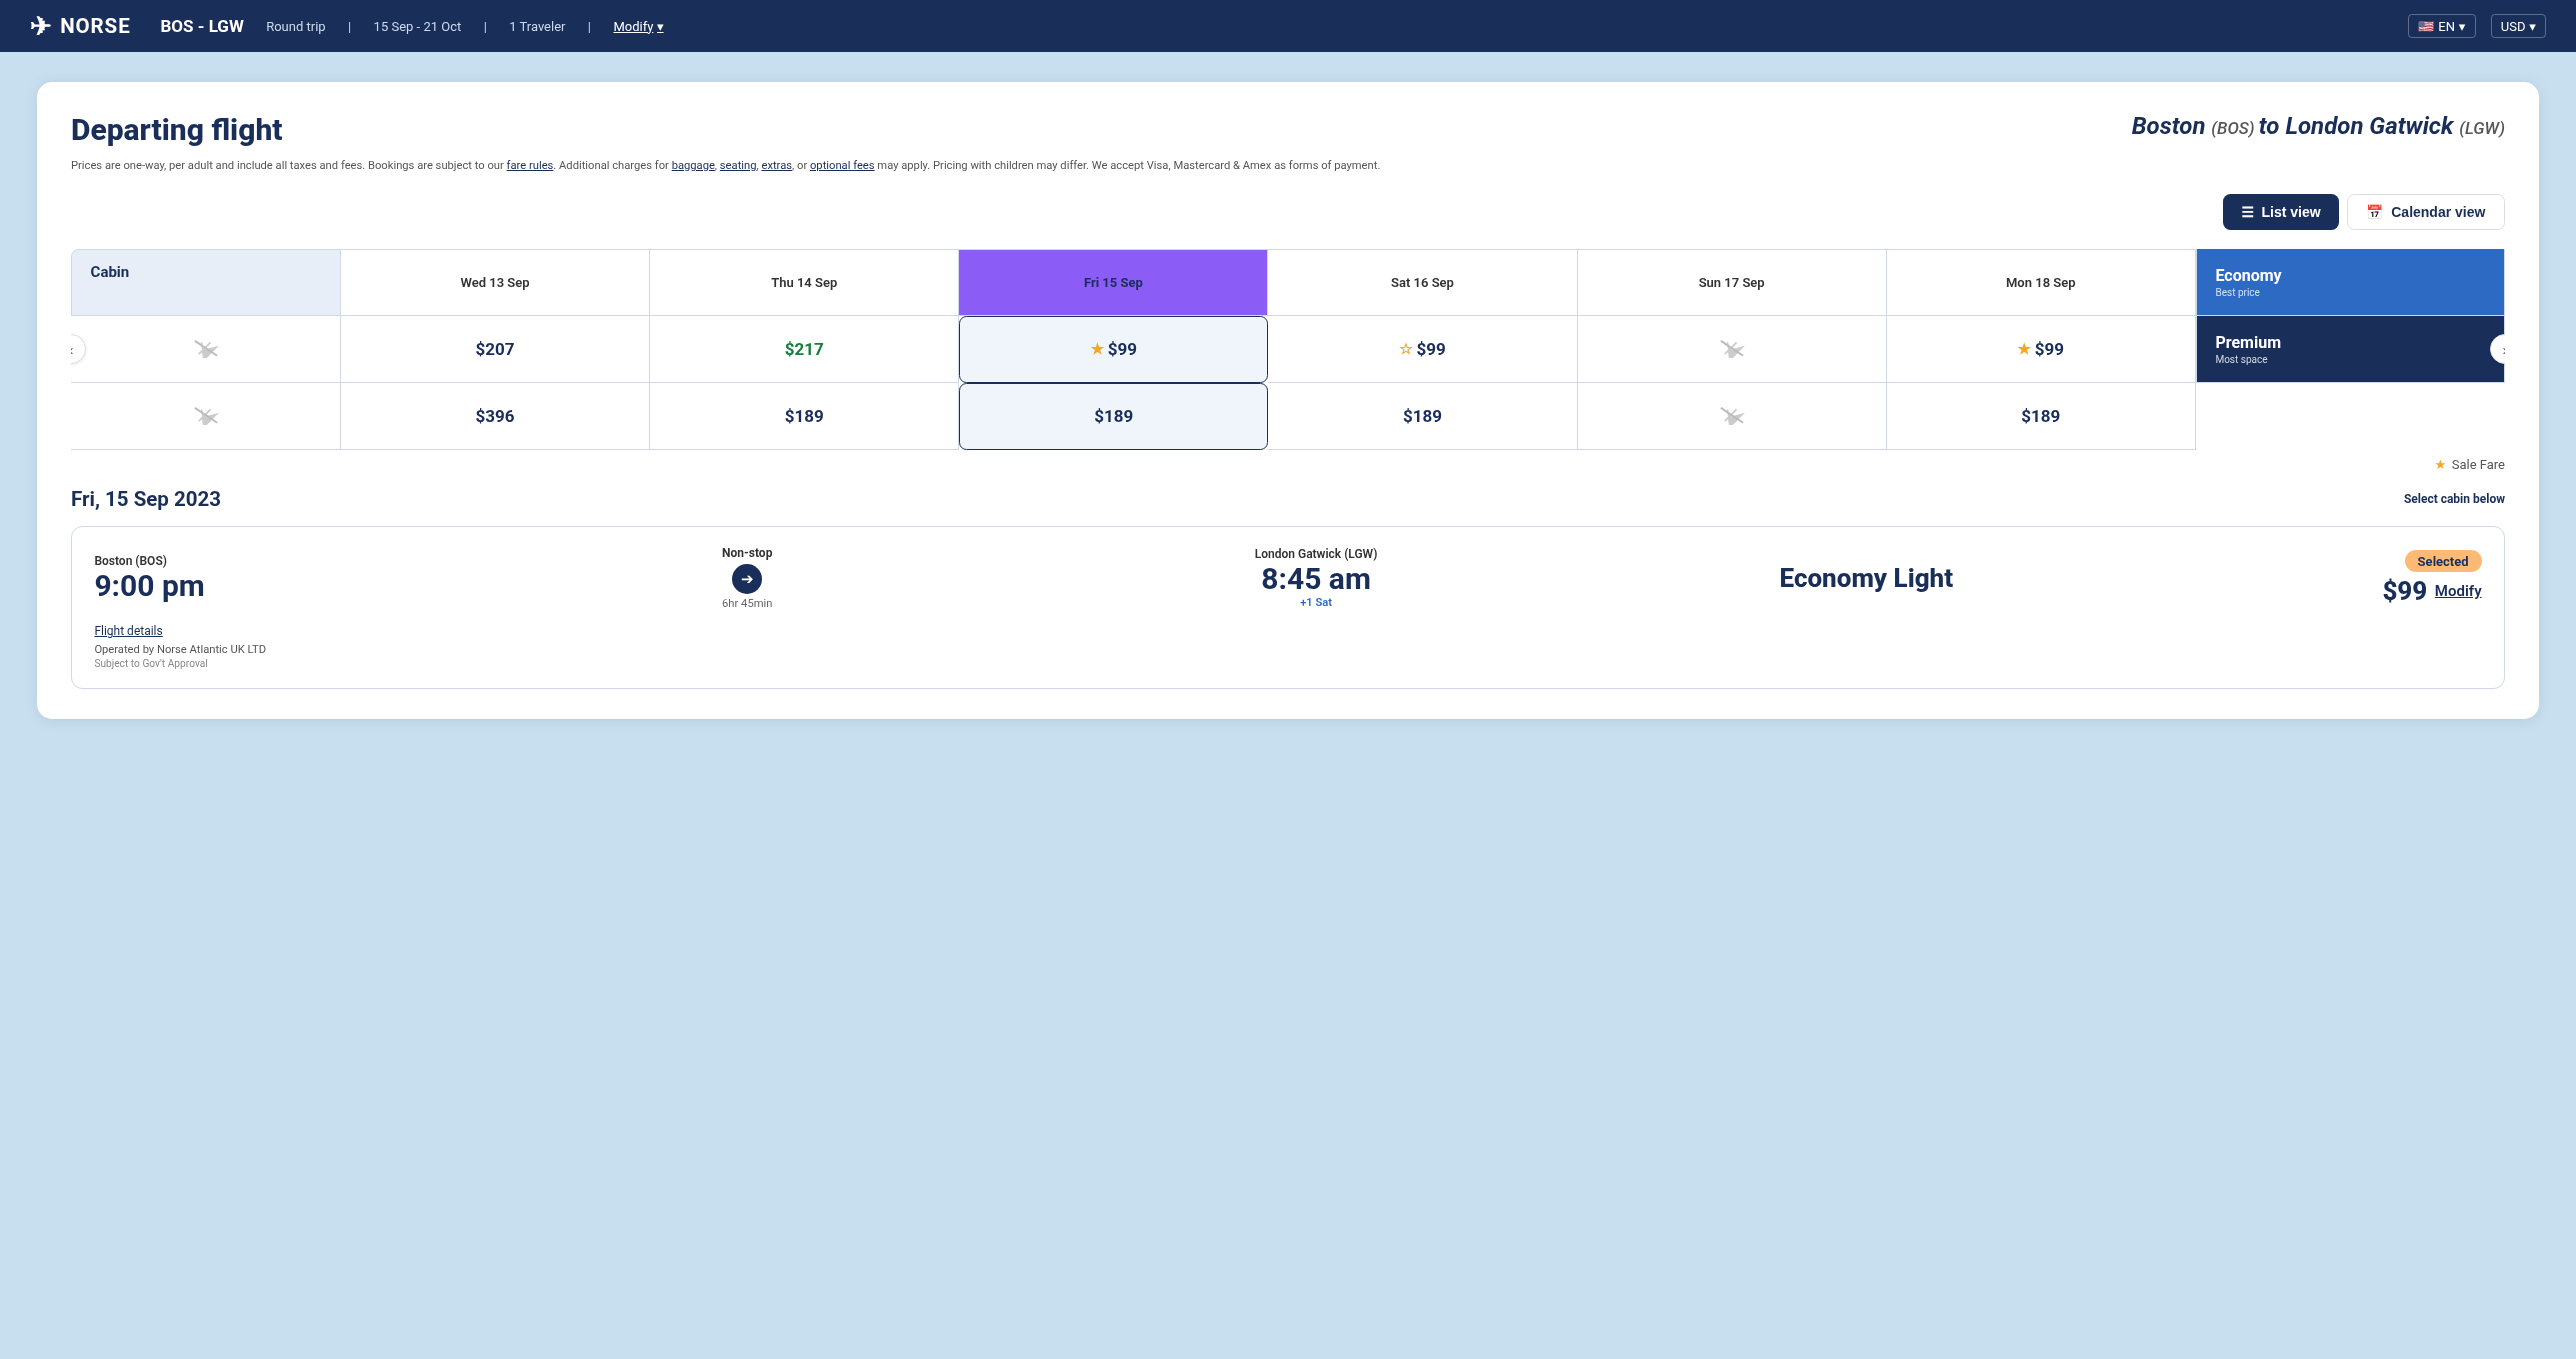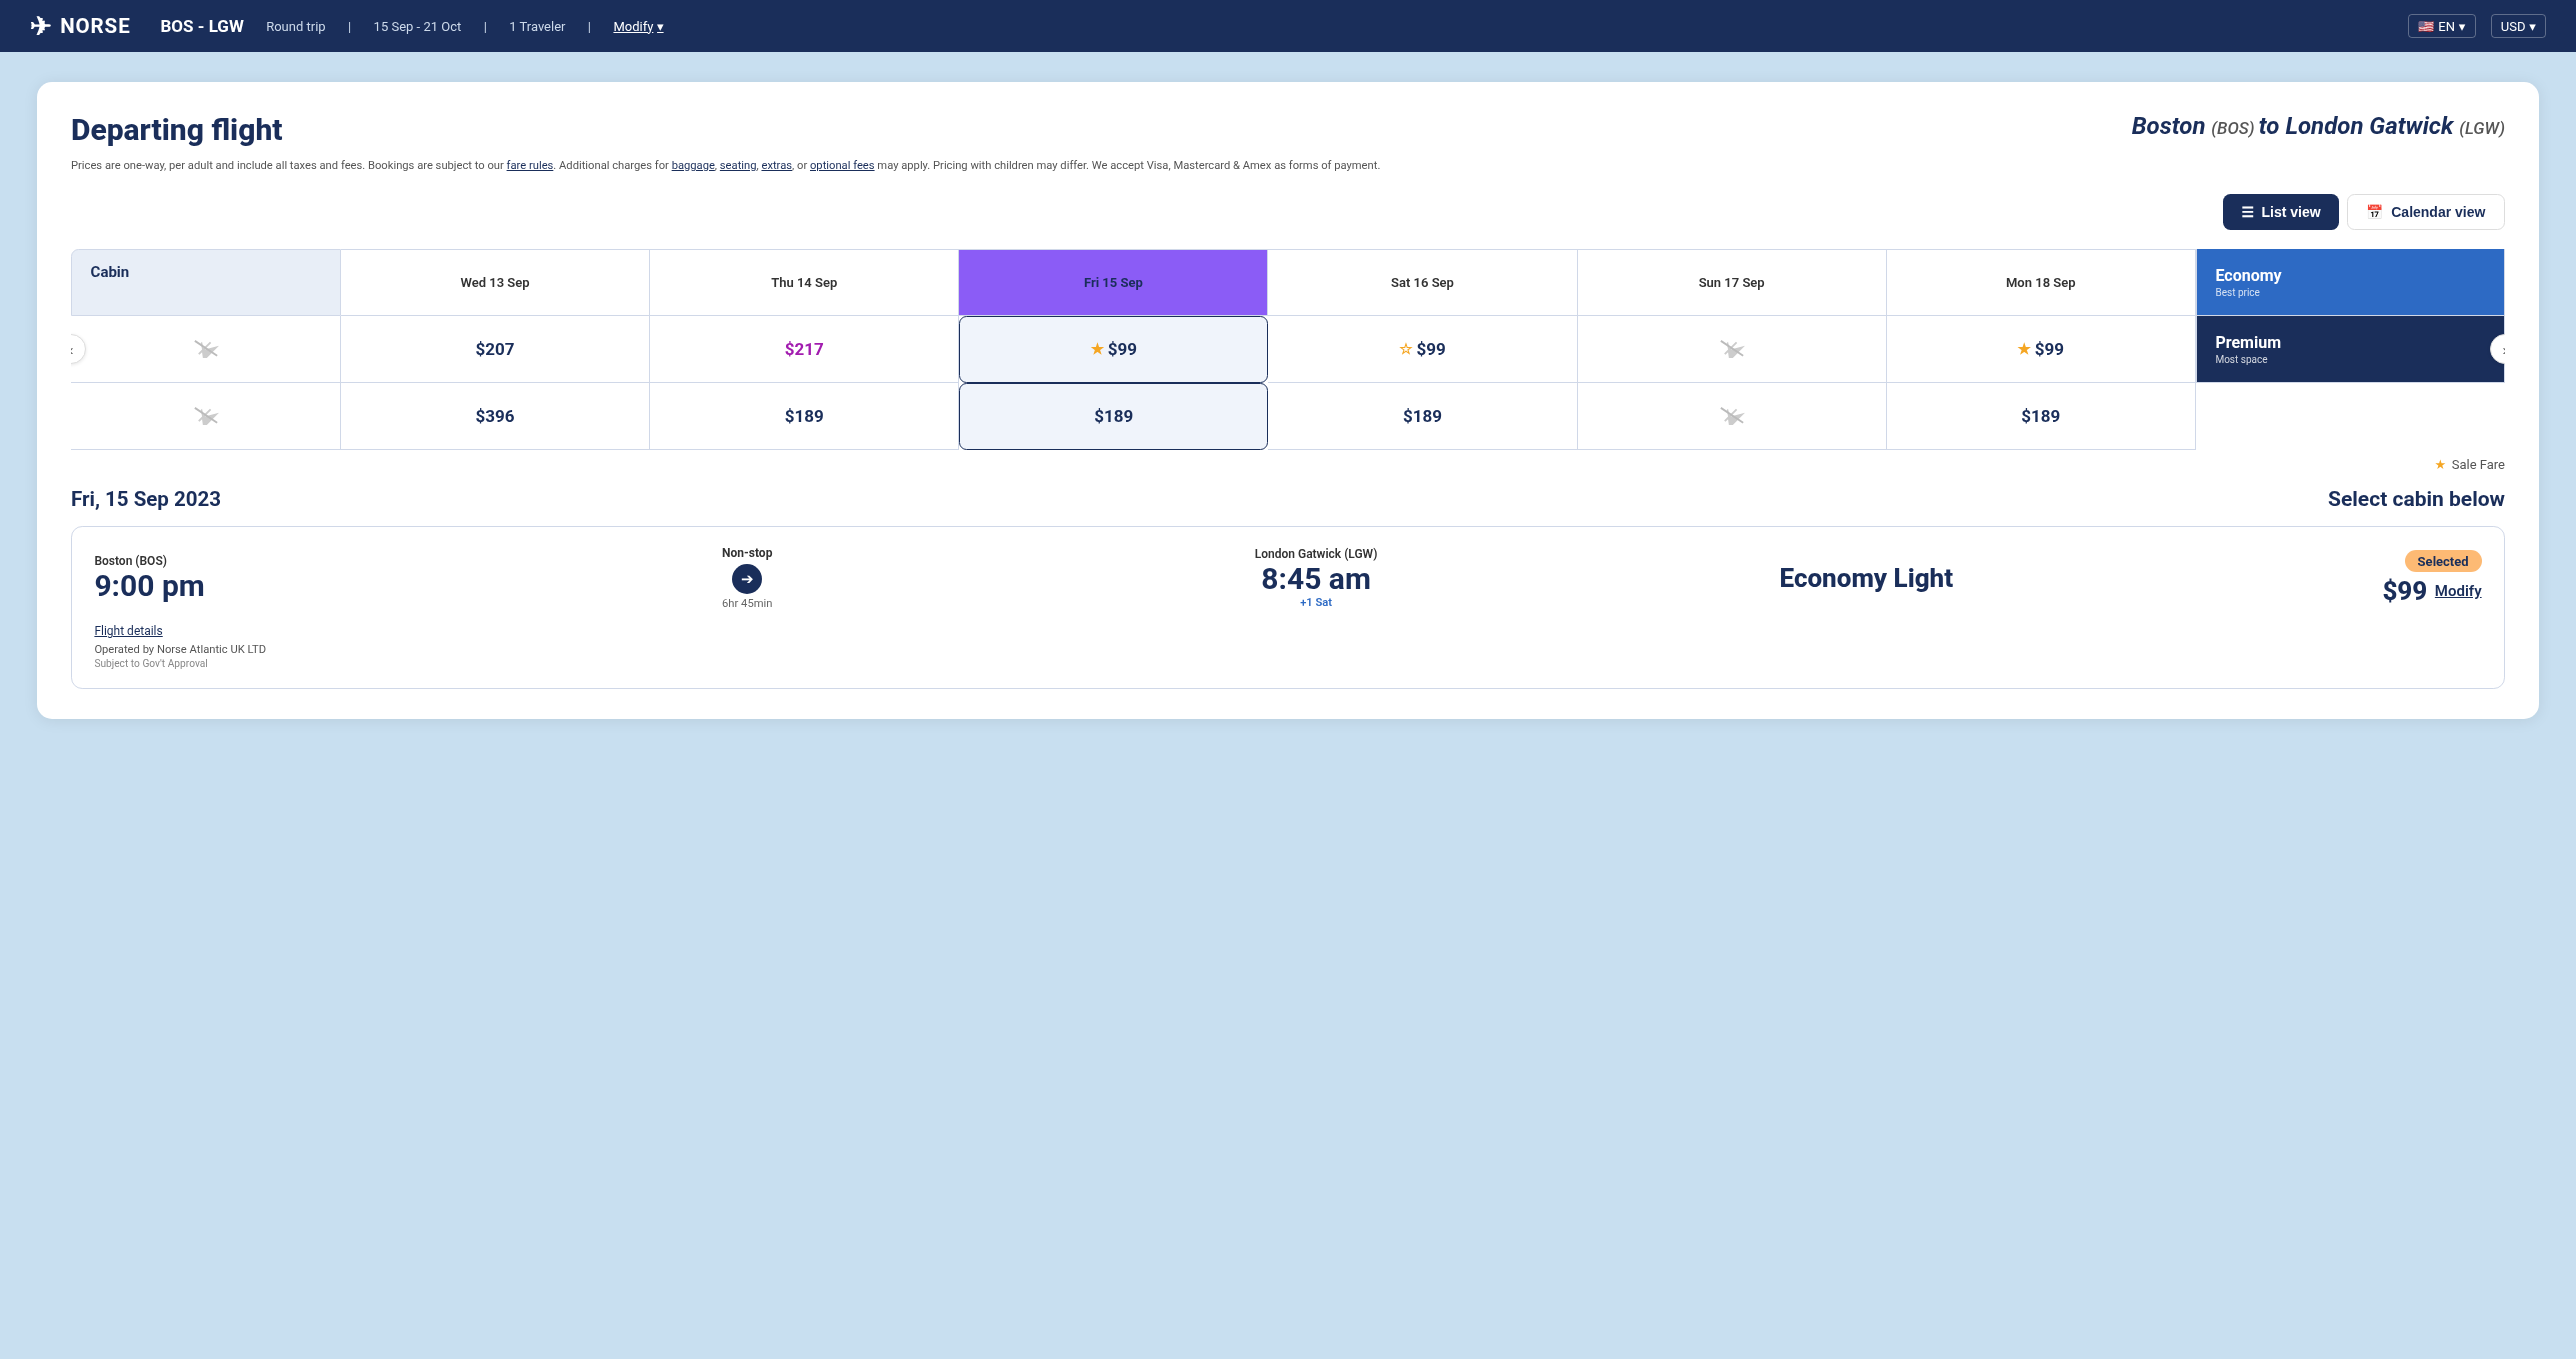--- a/index.html
+++ b/index.html
@@ -259,21 +259,21 @@
     .sale-fare-badge .star { color: #f5a623; }
 
     
     .flight-date-header {
       font-size: 20.5px;
       font-weight: 700;
       color: #1a2e5a;
       margin-bottom: 7.5px;
     }
     .select-cabin-label {
-      font-size: 21px;
+      font-size: 12px;
       font-weight: 700;
       color: #1a2e5a;
       text-align: right;
       margin-bottom: 7.5px;
     }
     .flight-row-header {
       display: flex;
       justify-content: space-between;
       align-items: center;
       margin-bottom: 7.5px;
@@ -499,21 +499,21 @@
 
         <div class="price-cell no-flight" style="border:0.9px solid #d0d8e8; border-top:none; border-left:none; min-height:67px; display:flex; align-items:center; justify-content:center;">
           <svg width="26" height="18.6" viewBox="0 0 28 20">
               <path d="M2 18 L8 10 L4 10 L4 8 L10 8 L14 2 L16 2 L12 8 L22 8 L22 10 L12 10 L26 18 Z" fill="#ccc" transform="rotate(-45 14 10)"></path>
               <line x1="2" y1="2" x2="26" y2="18" stroke="#bbb" stroke-width="2"></line>
             </svg>
         </div>
         <div class="price-cell" style="border:0.9px solid #d0d8e8; border-top:none; border-left:none; min-height:67px; display:flex; align-items:center; justify-content:center; font-size:17px; font-weight:700; color:#1a2e5a;">
           <span>$207</span>
         </div>
-        <div class="price-cell" style="border:0.9px solid #d0d8e8; border-top:none; border-left:none; min-height:67px; display:flex; align-items:center; justify-content:center; font-size:17px; font-weight:700; color:#a21caf;">
+        <div class="price-cell" style="border:0.9px solid #d0d8e8; border-top:none; border-left:none; min-height:67px; display:flex; align-items:center; justify-content:center; font-size:17px; font-weight:700; color:#15803d;">
           <span>$217</span>
         </div>
         <div class="price-cell selected" style="min-height:67px; display:flex; align-items:center; justify-content:center; font-size:17px; font-weight:700; color:#1a2e5a; border:1.9px solid #1a2e5a; border-radius:7.5px;">
           <span class="star-icon">★</span>
           <span>$99</span>
         </div>
         <div class="price-cell" style="border:0.9px solid #d0d8e8; border-top:none; border-left:none; min-height:67px; display:flex; align-items:center; justify-content:center; font-size:17px; font-weight:700; color:#1a2e5a;">
           <span class="star-icon-outline">☆</span>
           <span>$99</span>
         </div>

